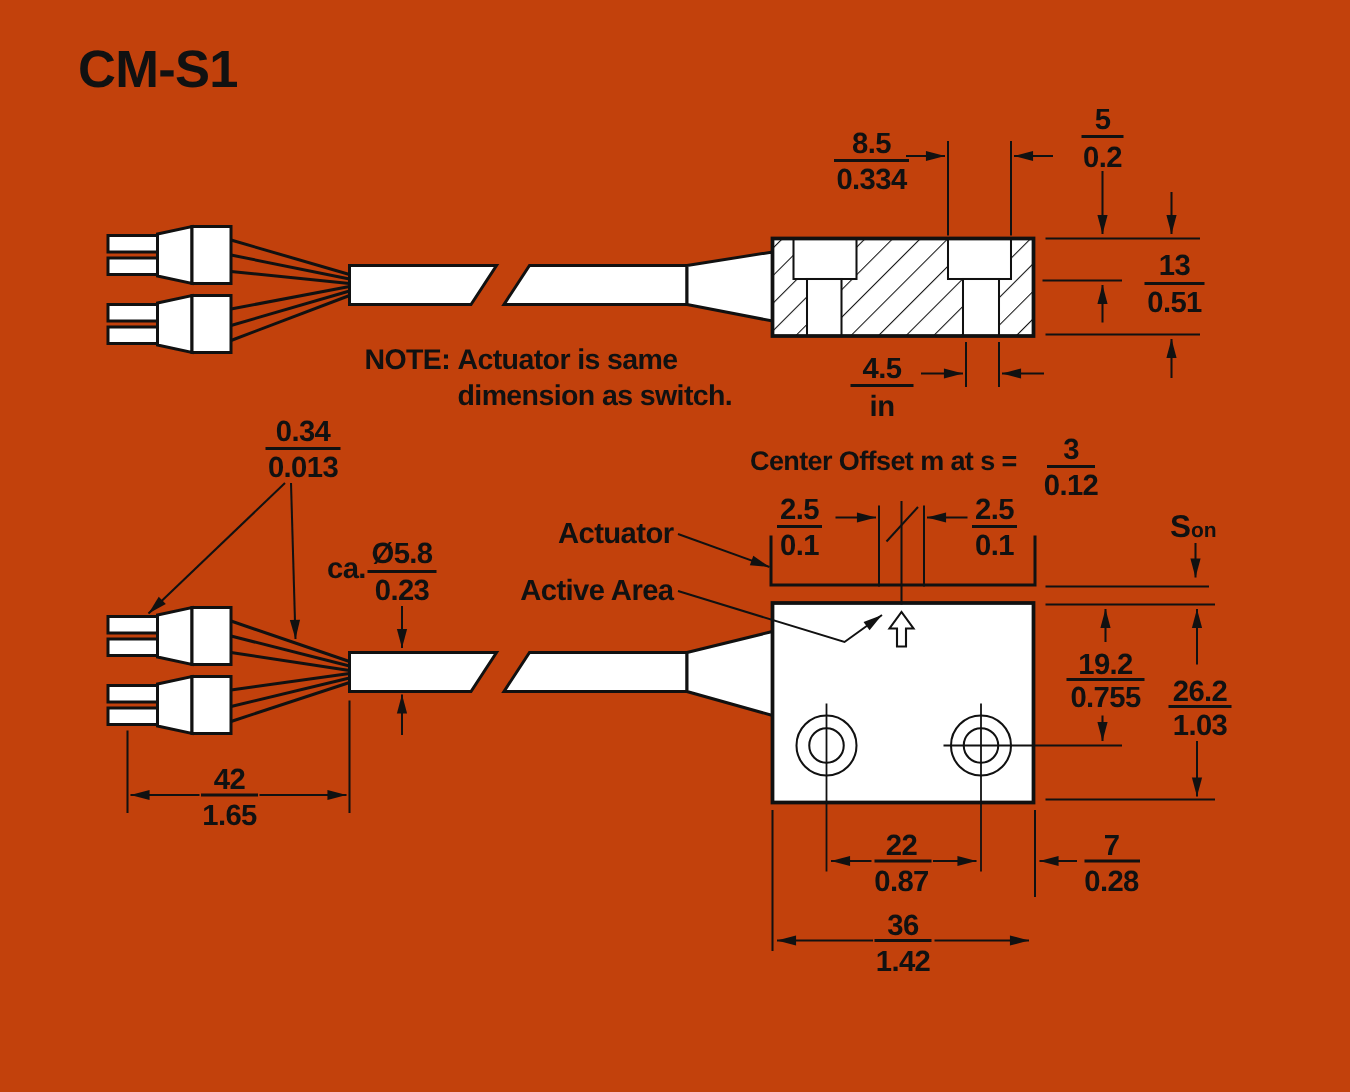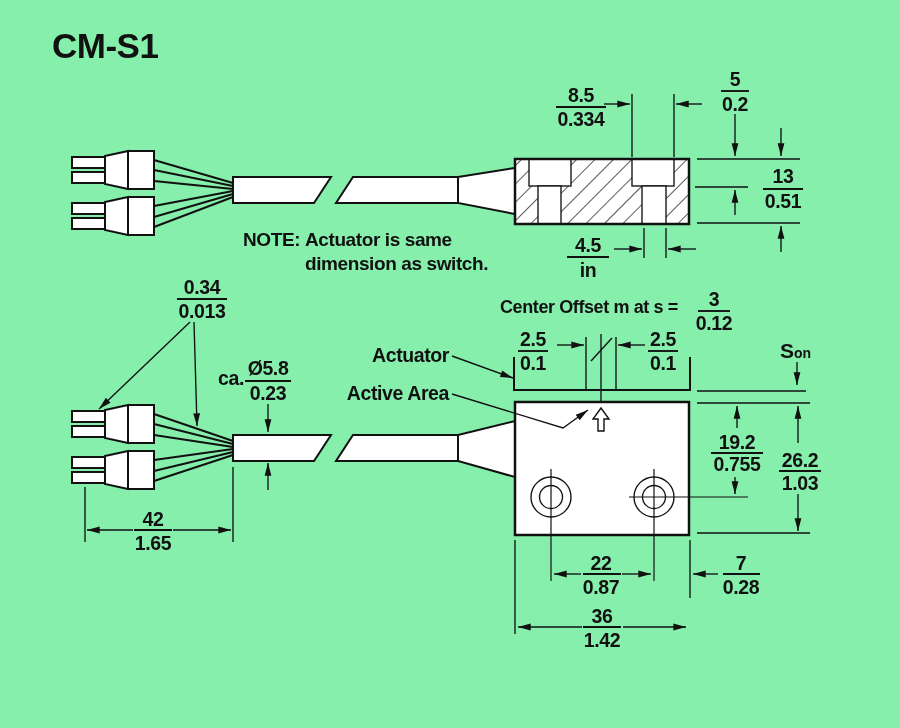--- a/index.html
+++ b/index.html
@@ -1,16 +1,16 @@
 <!DOCTYPE html>
 <html><head>
 <meta charset="utf-8">
 <style>
   html,body{margin:0;padding:0;background:#ffffff;}
-  .stage{position:relative;width:900px;height:728px;background:#86efac;overflow:hidden;}
+  .stage{position:relative;width:900px;height:728px;background:#c2410c;overflow:hidden;}
   svg{display:block;font-family:"Liberation Sans",sans-serif;}
   .dim{font-size:19.5px;font-weight:bold;fill:#111;letter-spacing:-0.4px;}
   .dim-sm{font-size:18px;font-weight:bold;fill:#111;letter-spacing:-0.4px;}
   .title{font-size:35px;font-weight:bold;fill:#111;letter-spacing:-0.5px;}
   .note{font-size:19px;font-weight:bold;fill:#111;letter-spacing:-0.4px;}
   .sub{font-size:14px;font-weight:bold;fill:#111;}
   .thin{stroke:#111;stroke-width:1.35;fill:none;}
   .thin2{stroke:#111;stroke-width:1.2;fill:none;}
   .med{stroke:#111;stroke-width:2;fill:none;}
   .thick{stroke:#111;stroke-width:2.5;fill:none;}

